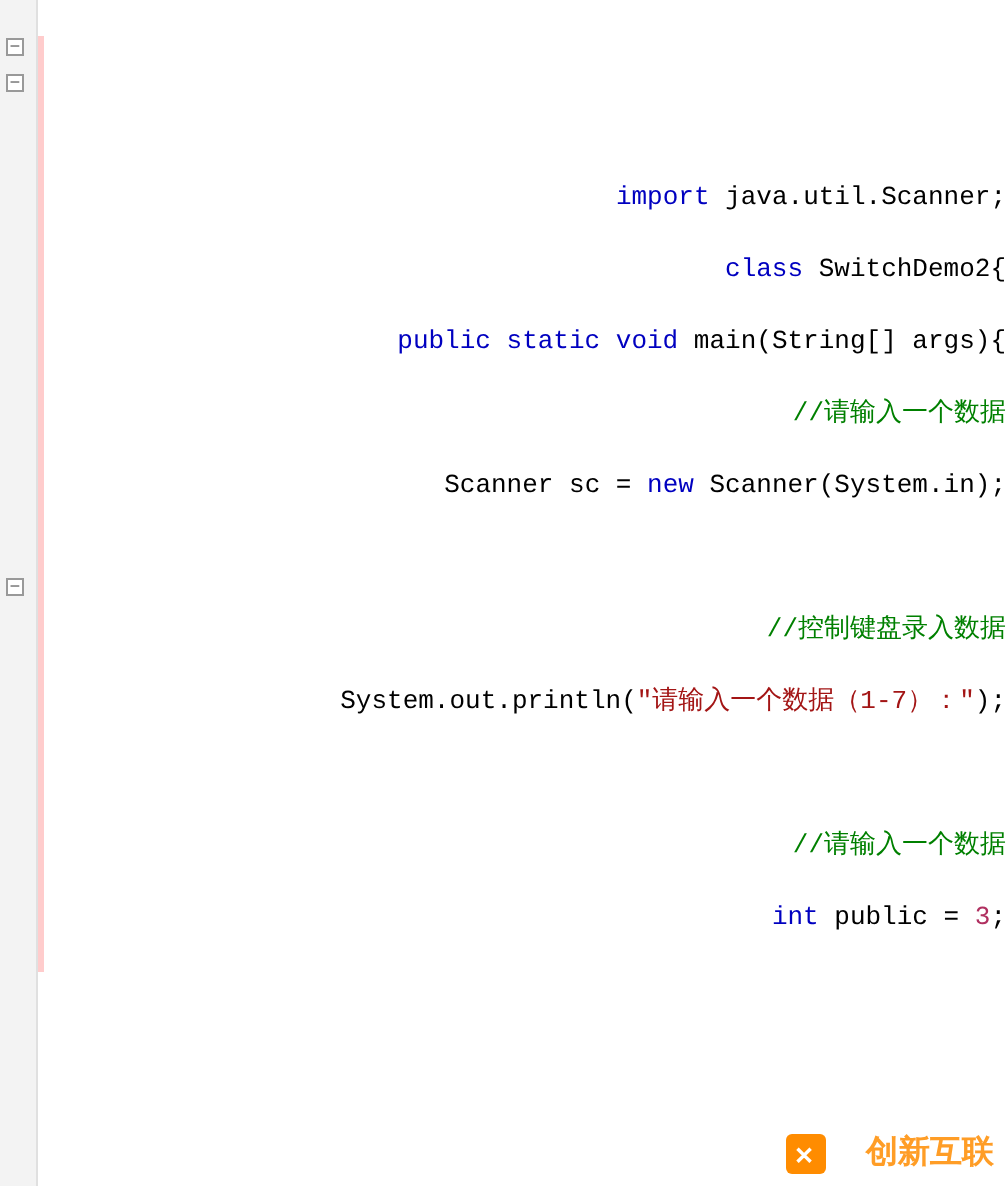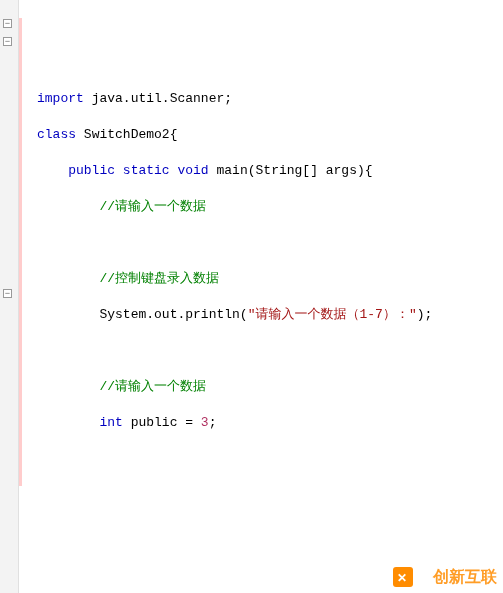--- a/index.html
+++ b/index.html
@@ -32,24 +32,25 @@
     height: 9px;
     border: 1px solid #999;
     background: #fff;
     font-size: 9px;
     line-height: 8px;
     text-align: center;
     color: #666;
     box-sizing: border-box;
   }
   .code {
-    padding-left: 18px;
+    padding-left: 6px;
     white-space: pre;
     position: relative;
     flex: 1;
+    text-align: right;
   }
   .line { height: 18px; }
   .kw { color: #0000c0; }
   .comment { color: #008000; }
   .str { color: #a31515; }
   .num { color: #b03060; }
   pre { margin: 0; font-family: inherit; }
   .watermark {
     position: absolute;
     right: 6px;
@@ -91,20 +92,21 @@
   </div>
   <div class="code">
 
     
     <div class="change-pink" style="top:18px; height:468px;"></div>
 
 <pre class="line"><span class="kw">import</span> <span>java.util.Scanner</span>;</pre>
 <pre class="line"><span class="kw">class</span> <span>SwitchDemo2</span>{</pre>
 <pre class="line">    <span class="kw">public</span> <span class="kw">static</span> <span class="kw">void</span> <span>main</span>(<span>String</span>[] <span>args</span>){</pre>
 <pre class="line">        <span class="comment">//请输入一个数据</span></pre>
+<pre class="line">        <span>Scanner</span> <span>sc</span> = <span class="kw">new</span> <span>Scanner</span>(<span>System.in</span>);</pre>
 <pre class="line"> </pre>
 <pre class="line">        <span class="comment">//控制键盘录入数据</span></pre>
 <pre class="line">        <span>System.out.println</span>(<span class="str">"请输入一个数据（1-7）："</span>);</pre>
 <pre class="line"> </pre>
 <pre class="line">        <span class="comment">//请输入一个数据</span></pre>
 <pre class="line">        <span class="kw">int</span> <span>public</span> = <span class="num">3</span>;</pre>
 <pre class="line"> </pre>
 
 
 

